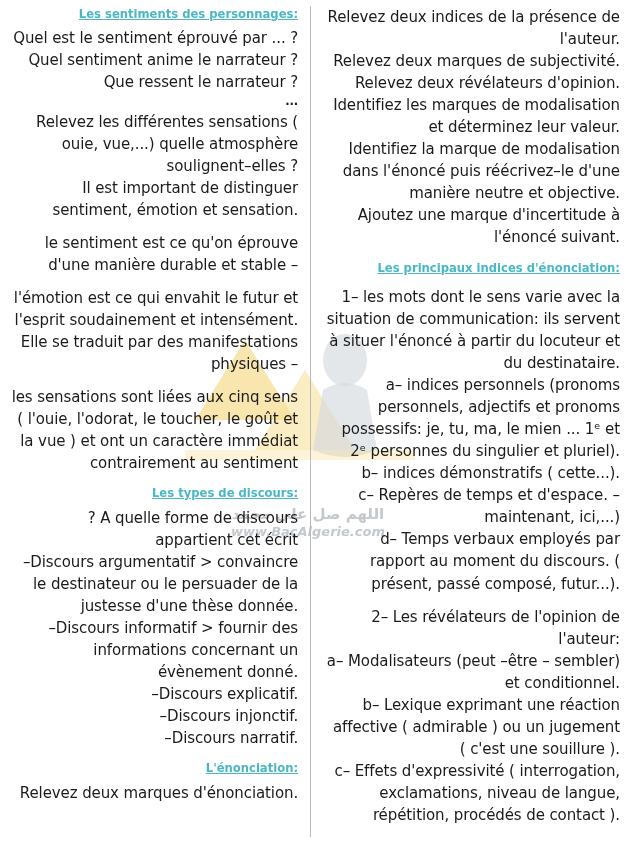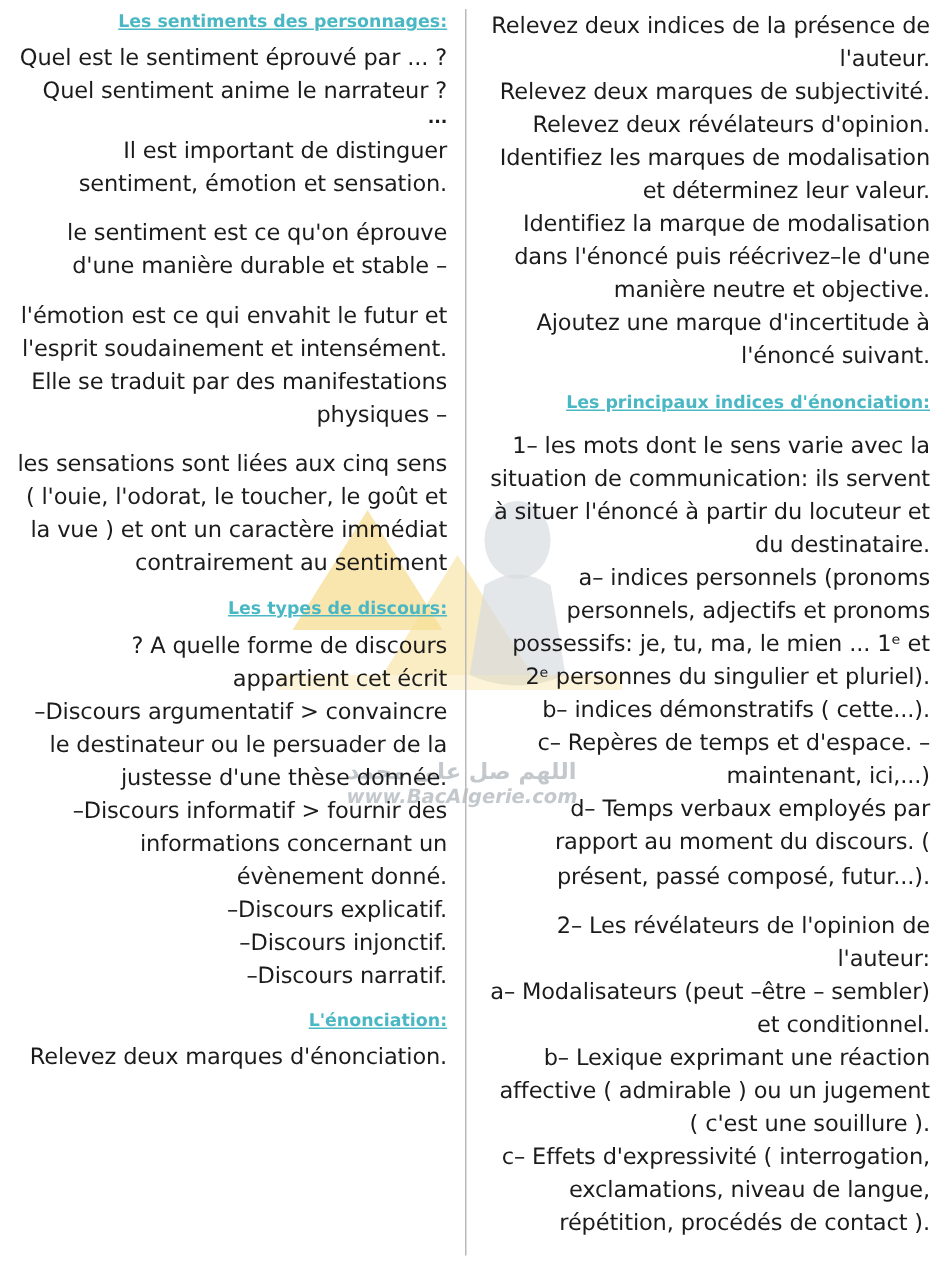--- a/index.html
+++ b/index.html
@@ -129,21 +129,23 @@
   </div>
 
   <div class="columns">
 
     <div class="col col-left">
 
       <div class="blk">
         <div class="heading heading-tight">Les sentiments des personnages:</div>
         <p>Quel est le sentiment éprouvé par ... ?</p>
         <p>Quel sentiment anime le narrateur ?</p>
+        <p>Que ressent le narrateur ?</p>
         <p class="dots">...</p>
+        <p>Relevez les différentes sensations ( ouie, vue,...) quelle atmosphère soulignent–elles ?</p>
         <p>Il est important de distinguer sentiment, émotion et sensation.</p>
       </div>
 
       <div class="blk">
         <p style="margin-bottom:11px;">le sentiment est ce qu'on éprouve d'une manière durable et stable –</p>
         <p style="margin-bottom:11px;">l'émotion est ce qui envahit le futur et l'esprit soudainement et intensément. Elle se traduit par des manifestations physiques –</p>
         <p>les sensations sont liées aux cinq sens ( l'ouie, l'odorat, le toucher, le goût et la vue ) et ont un caractère immédiat contrairement au sentiment</p>
       </div>
 
       <div class="blk">

